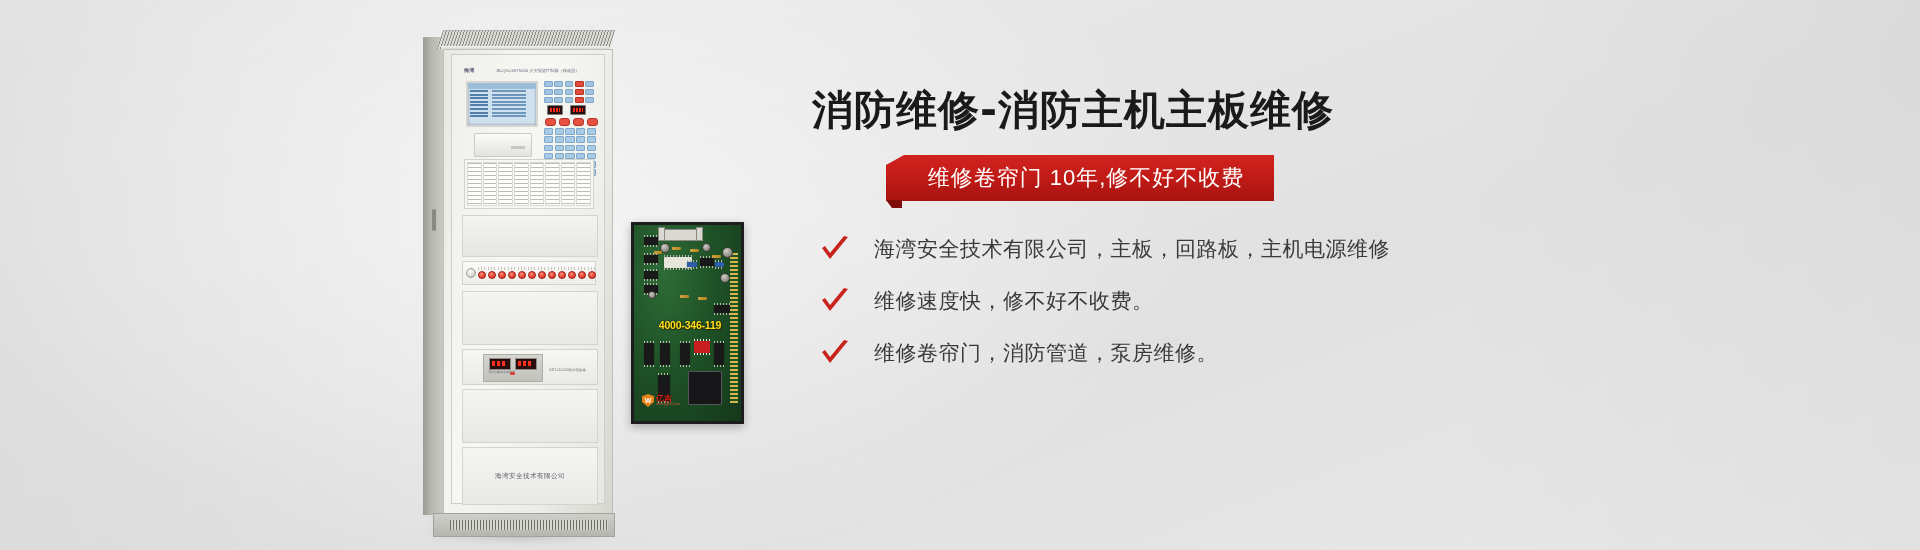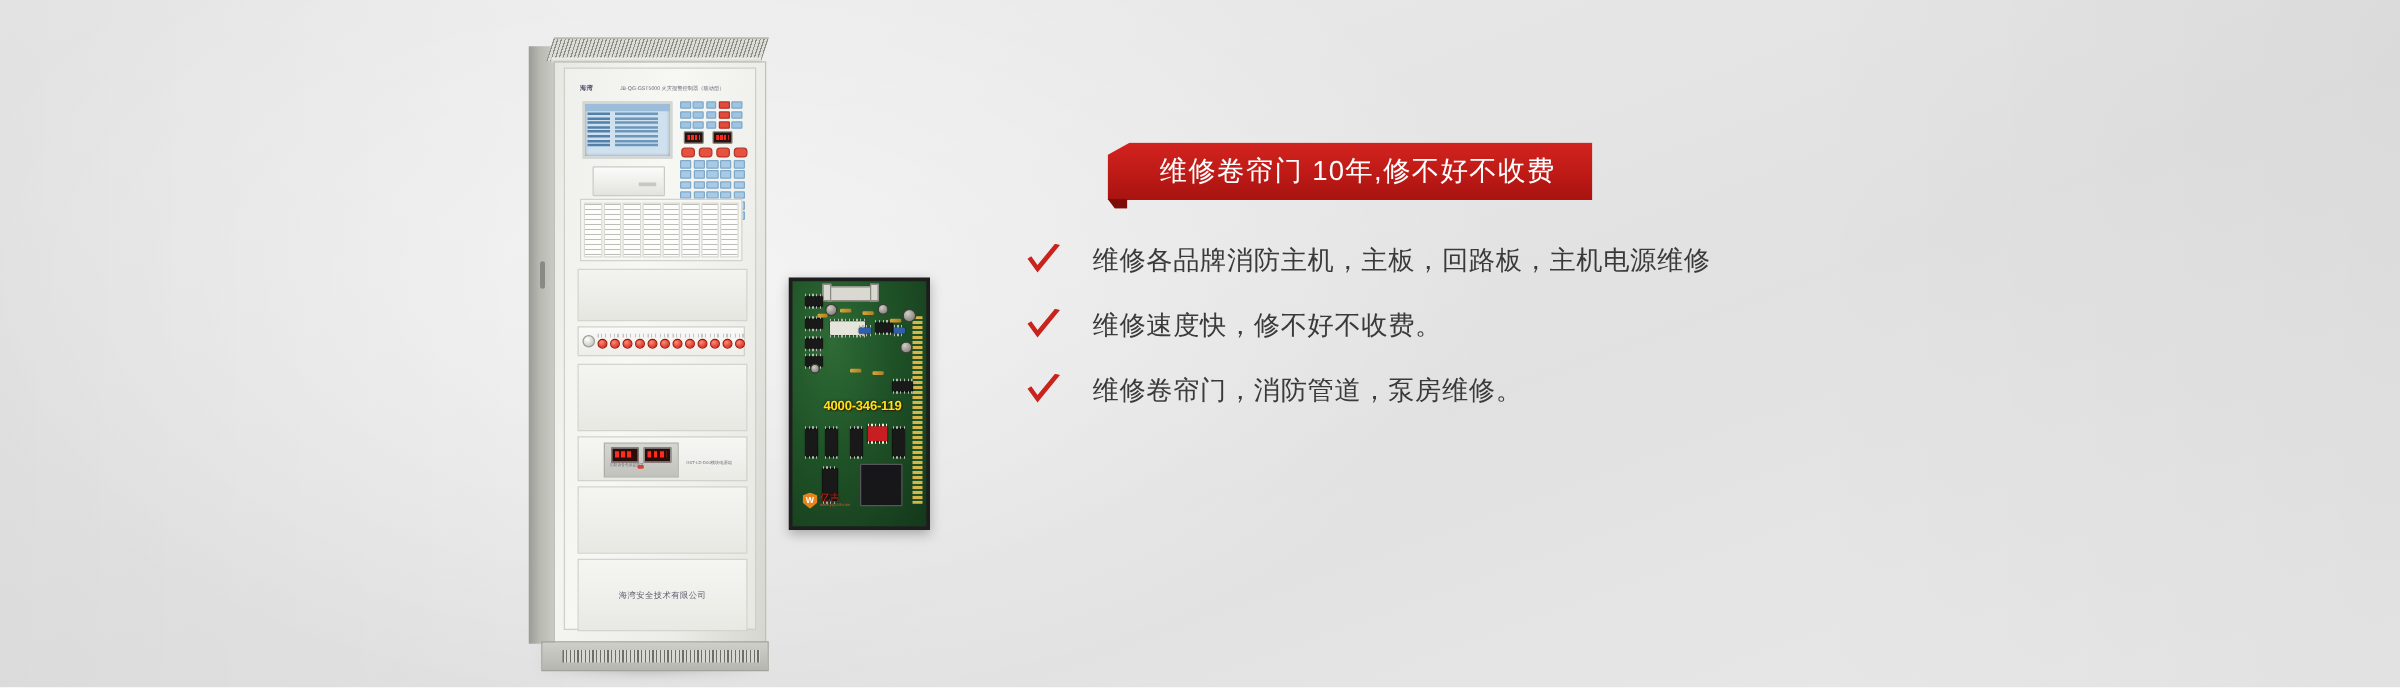--- a/index.html
+++ b/index.html
@@ -471,21 +471,21 @@
     justify-content: center;
   }
   .pcb-wm-txt {
     display: flex;
     flex-direction: column;
     line-height: 1;
   }
   .pcb-wm-txt em {
     font-style: normal;
     font-size: 8px;
-    font-weight: normal;
+    font-weight: bold;
     color: #e02a16;
     text-shadow: 0 0 1px #000;
   }
   .pcb-wm-txt small {
     font-size: 3.3px;
     color: #d85a3a;
   }
 
   
   #content {
@@ -820,35 +820,36 @@
         <span class="pcb-wm-txt">
           <em>亿吉</em>
           <small>www.yiji119.com</small>
         </span>
       </div>
     </div>
   </div>
 
   <div id="content">
 
+    <h1 id="headline">消防维修-消防主机主板维修</h1>
 
     <div id="ribbon">
       <div class="ribbon-body"></div>
       <div class="ribbon-tail"></div>
       <div class="ribbon-text">维修卷帘门 10年,修不好不收费</div>
     </div>
 
     <ul id="bullets">
       <li>
         <span class="tick">
           <svg width="30" height="26" viewBox="0 0 30 26">
             <path d="M2 12 L10 23 L28 1 L24 0 L10 17 L5 10 Z" fill="#c9231e"></path>
           </svg>
         </span>
-        <span class="bullet-text">维修各品牌消防主机，主板，回路板，主机电源维修</span>
+        <span class="bullet-text">海湾安全技术有限公司，主板，回路板，主机电源维修</span>
       </li>
       <li>
         <span class="tick">
           <svg width="30" height="26" viewBox="0 0 30 26">
             <path d="M2 12 L10 23 L28 1 L24 0 L10 17 L5 10 Z" fill="#c9231e"></path>
           </svg>
         </span>
         <span class="bullet-text">维修速度快，修不好不收费。</span>
       </li>
       <li>

